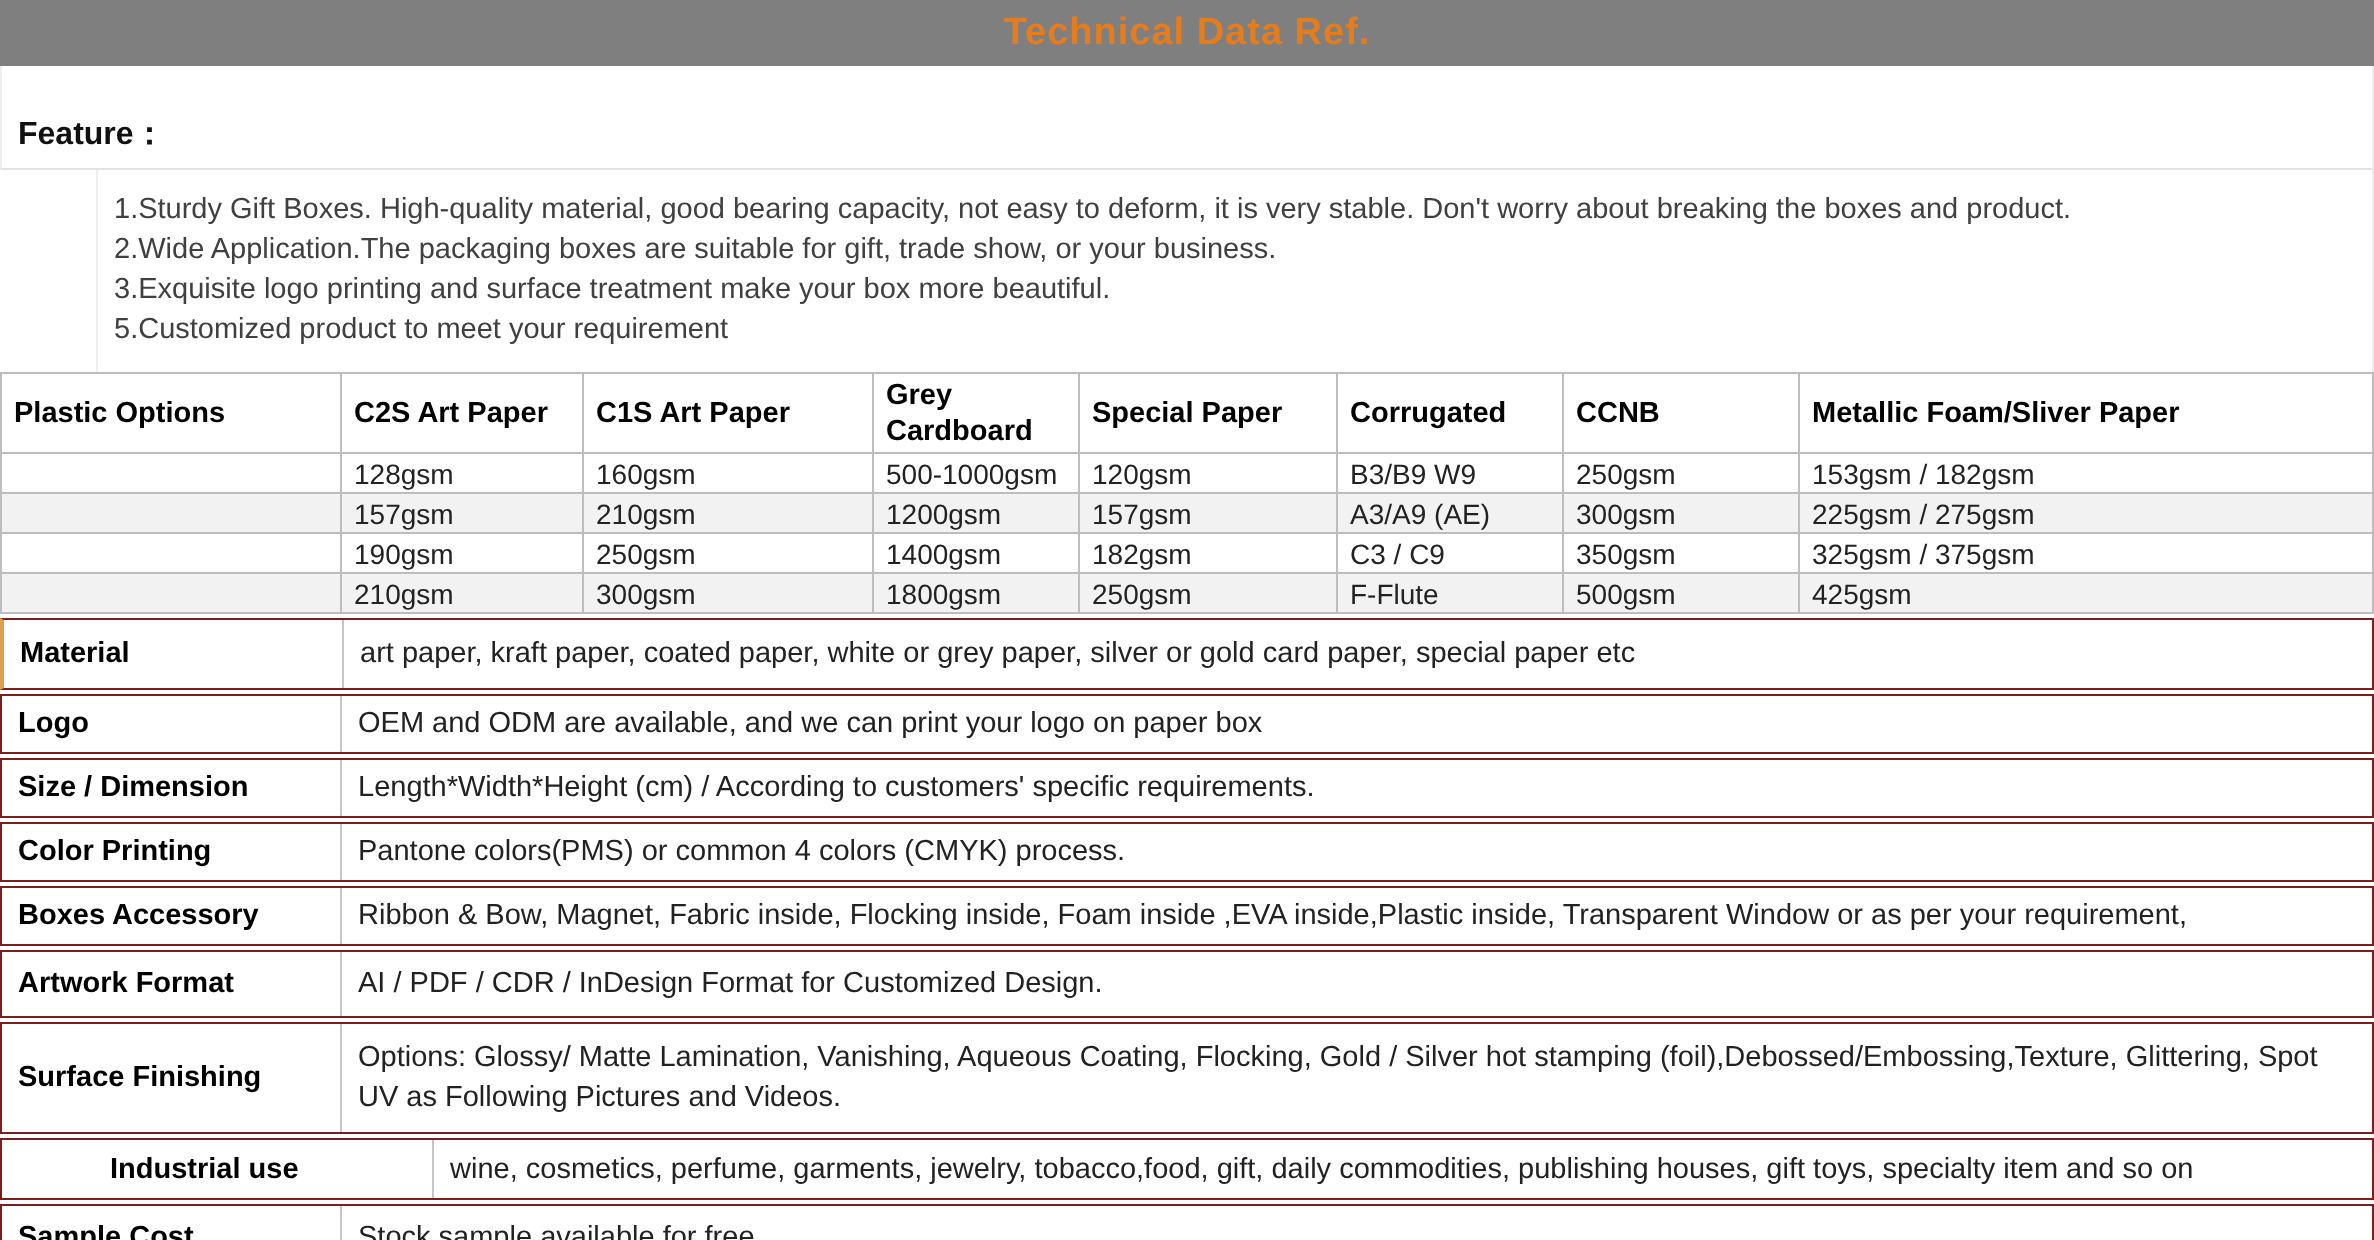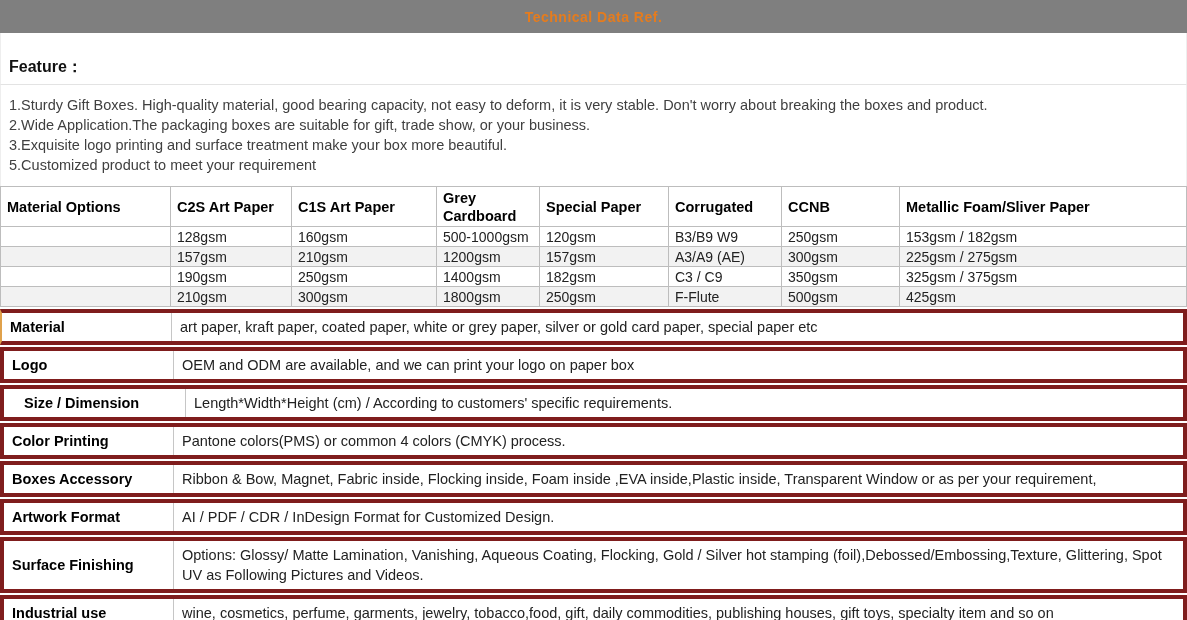--- a/index.html
+++ b/index.html
@@ -12,34 +12,34 @@
     overflow:hidden;
   }
   .page { width:1187px; }
 
   
   .topbar {
     height:33px; background:#7f7f7f;
     display:flex; align-items:center; justify-content:center;
   }
   .topbar .title {
-    font-weight:bold; font-size:14px; color:#e57c1e; letter-spacing:0.5px;
+    font-weight:bold; font-size:19px; color:#e57c1e; letter-spacing:0.5px;
   }
 
   
   .feature-head {
     font-weight:bold; font-size:16px; color:#111;
     padding:24px 8px 6px 8px;
     border-bottom:1px solid #e3e3e3;
     border-left:1px solid #eee; border-right:1px solid #eee;
   }
   .feature-list {
     padding:10px 8px 11px 8px;
     font-size:14.5px; color:#404040; line-height:20px;
-    border-left:1px solid #eee; border-right:1px solid #eee;
+    border-left:1px solid #eee; border-right:1px solid #eee;margin-left:48px;
   }
 
   
   table.spec {
     width:100%; border-collapse:collapse; table-layout:fixed;
     font-size:14px;
   }
   table.spec th, table.spec td {
     border:1px solid #bdbdbd;
     padding:1px 6px;
@@ -51,42 +51,42 @@
     font-size:14.5px; font-weight:bold; color:#000;
     height:40px; line-height:18px; white-space:normal;
     background:#ffffff;
   }
   table.spec tbody td { height:20px; color:#222; }
   table.spec tbody tr:nth-child(even) { background:#f2f2f2; }
 
   
   .details { margin-top:0; }
   .drow {
-    display:flex; border:4px solid #7f1d1d; margin-top:2px;
+    display:flex; border:1px solid #7f1d1d; margin-top:2px;
     background:#fff; align-items:stretch;
   }
   .drow.accent-left { border-left:2px solid #e0a14b; }
   .dlabel {
     width:170px; flex:0 0 170px;
     border-right:1px solid #c6c6c6;
     font-weight:bold; font-size:14.5px; color:#000;
     padding:4px 8px; display:flex; align-items:center;
   }
   .dvalue {
     flex:1; font-size:14.5px; color:#222;
     padding:4px 8px; display:flex; align-items:center; line-height:20px;
   }
   .drow:nth-of-type(1){ min-height:36px; }
   .drow:nth-of-type(2){ min-height:23px; }
-  .drow:nth-of-type(3){ min-height:29px;padding-left:12px; }
+  .drow:nth-of-type(3){ min-height:29px; }
   .drow:nth-of-type(4){ min-height:29px; }
   .drow:nth-of-type(5){ min-height:29px; }
   .drow:nth-of-type(6){ min-height:34px; }
   .drow:nth-of-type(7){ min-height:56px; }
-  .drow:nth-of-type(8){ min-height:31px; }
+  .drow:nth-of-type(8){ min-height:31px;padding-left:46px; }
   .drow:nth-of-type(9){ min-height:33px; }
 </style>
 </head>
 <body>
 
 <div class="page">
 
   <div class="topbar">
     <span class="title">Technical Data Ref.</span>
   </div>
@@ -108,21 +108,21 @@
         <col style="width:121px">
         <col style="width:145px">
         <col style="width:103px">
       <col style="width:129px">
         <col style="width:113px">
         <col style="width:118px">
         <col>
     </colgroup>
     <thead>
       <tr>
-        <th>Material Options</th>
+        <th>Plastic Options</th>
         <th>C2S Art Paper</th>
         <th>C1S Art Paper</th>
         <th>Grey Cardboard</th>
         <th>Special Paper</th>
         <th>Corrugated</th>
         <th>CCNB</th>
         <th>Metallic Foam/Sliver Paper</th>
       </tr>
     </thead>
     <tbody>

